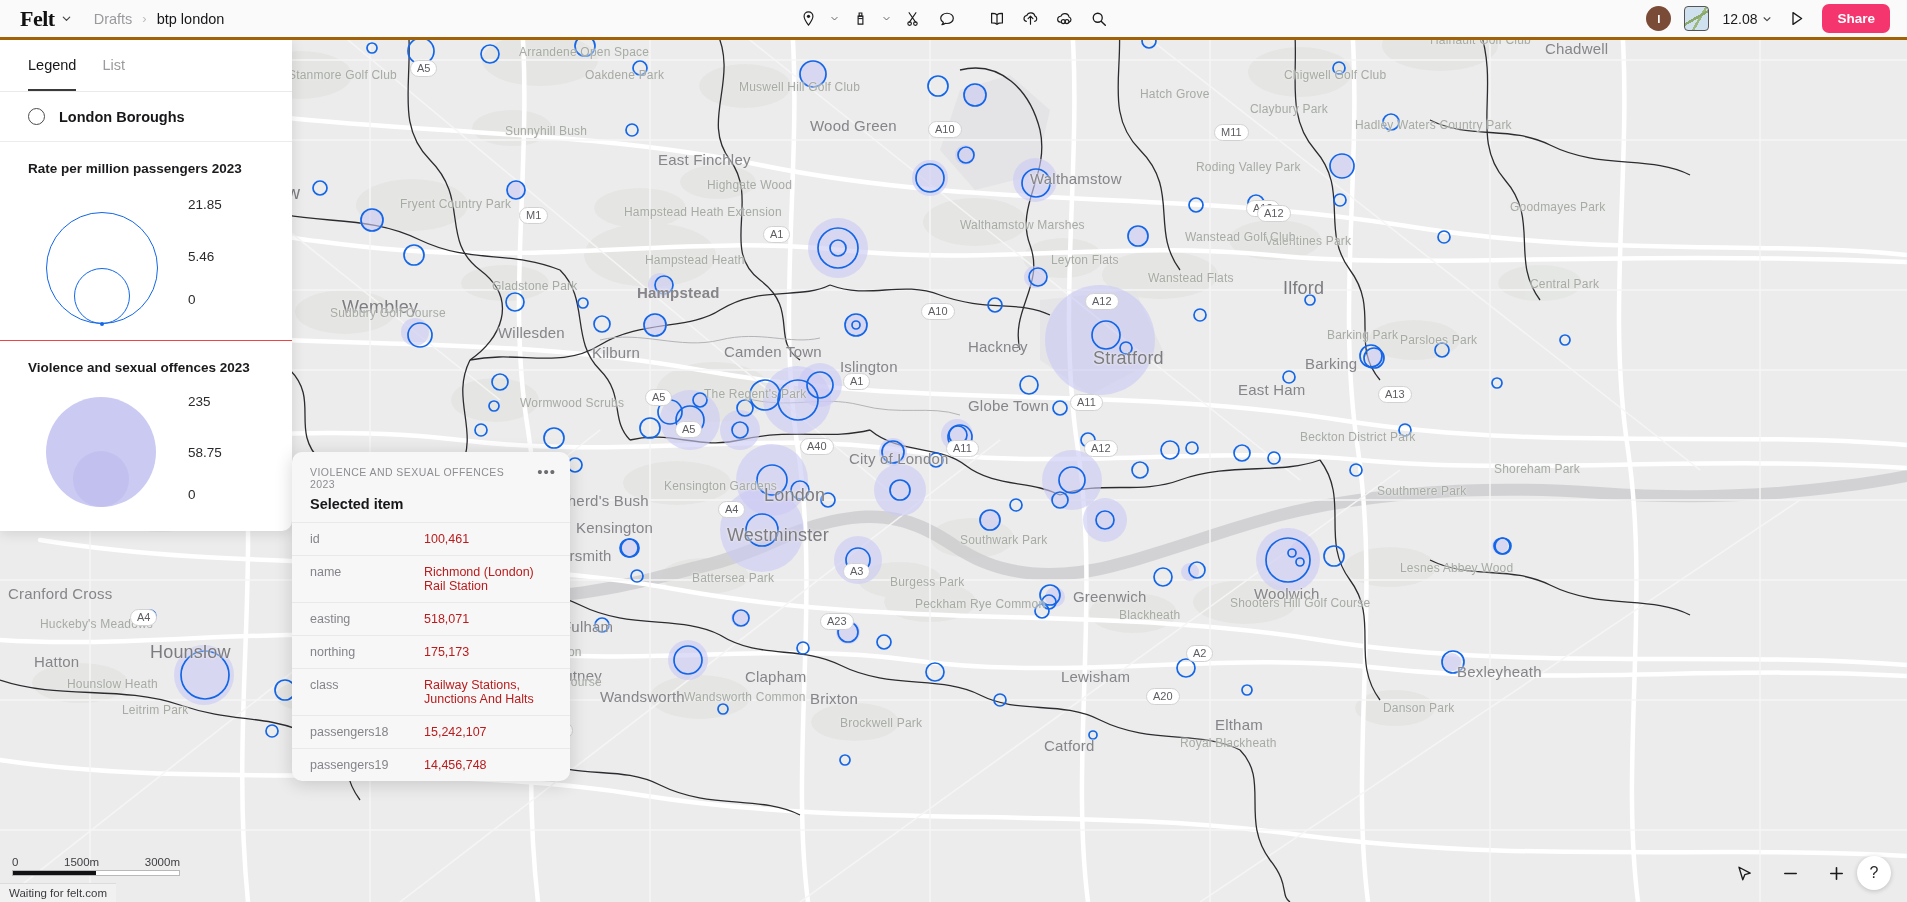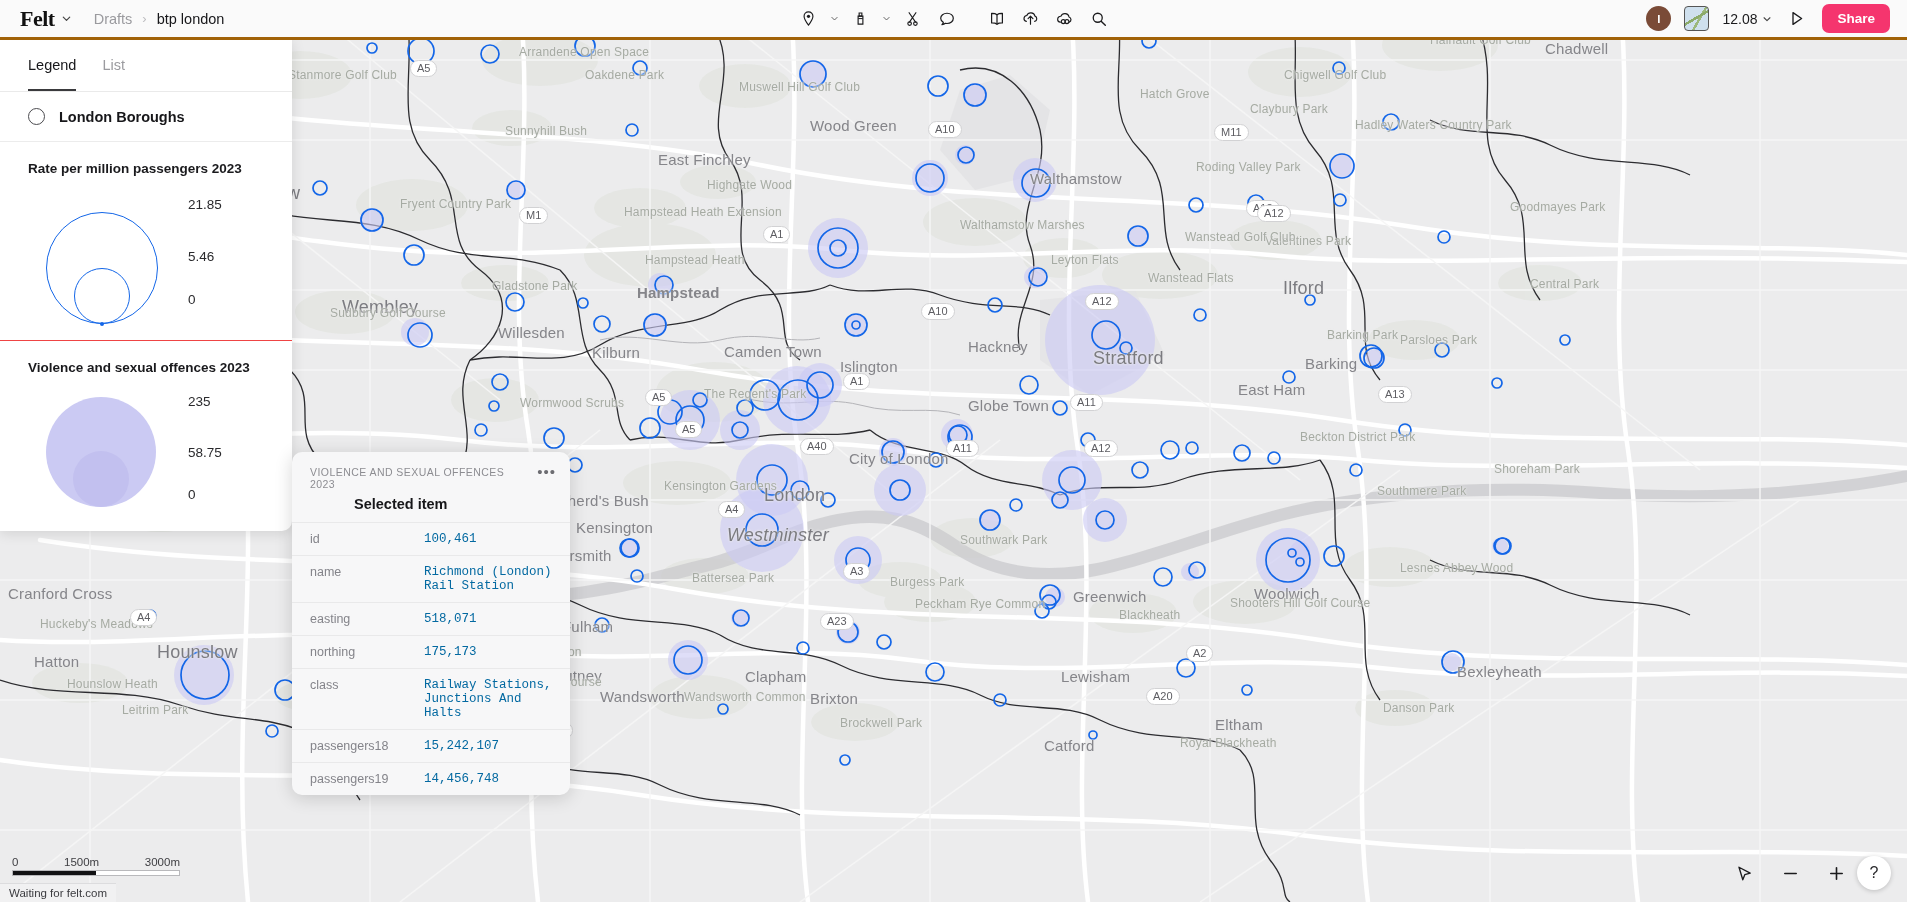--- a/index.html
+++ b/index.html
@@ -144,28 +144,28 @@
   }
   #popup-head { padding: 14px 18px 10px; position: relative; }
   #popup-layer {
     font-size: 10.5px; color: #8d8d92; letter-spacing: .45px;
     text-transform: uppercase; padding-right: 26px;
   }
   #popup-dots {
     position: absolute; right: 14px; top: 14px;
     color: #6d6d72; font-size: 15px; letter-spacing: 1px; cursor: pointer; line-height: 12px;
   }
-  #popup-title { font-size: 14.5px; font-weight: bold; color: #17171a; margin-top: 6px; margin-left: 44px; }
+  #popup-title { font-size: 14.5px; font-weight: bold; color: #17171a; margin-top: 6px; }
   .prow {
     display: flex; padding: 9px 18px; gap: 10px;
     border-top: 1px solid #e9e9ea;
     font-size: 12.5px;
   }
   .prow .k { width: 104px; flex: none; color: #84848a; }
-  .prow .v { color: #0369a1; font-family: Liberation Mono, monospace; }
+  .prow .v { color: #b91c1c; }
 
   
   #scale { position: absolute; left: 12px; bottom: 26px; width: 168px; z-index: 40; }
   #scale-labels { display: flex; justify-content: space-between; font-size: 11.5px; color: #3e3e42; margin-bottom: 2px; }
   #scale-bar { height: 6px; background: #fff; border: 1px solid #b9b9bc; display: flex; }
   #scale-bar .filled { width: 50%; background: #121214; }
 
   
   #mapctl { position: absolute; right: 60px; bottom: 18px; display: flex; align-items: center; gap: 24px; z-index: 40; }
   .mctl { cursor: pointer; display: flex; align-items: center; justify-content: center; width: 22px; height: 22px; }
@@ -547,35 +547,35 @@
         <div class="maplabel park" style="left: 704px; top: 387px;">The Regent's Park</div>
         <div class="maplabel mid" style="left: 968px; top: 397px;">Globe Town</div>
         <div class="maplabel mid" style="left: 1238px; top: 381px;">East Ham</div>
         <div class="maplabel park" style="left: 1300px; top: 430px;">Beckton District Park</div>
         <div class="maplabel park" style="left: 481px; top: 396px; margin-left: 39px;">Wormwood Scrubs</div>
         <div class="maplabel mid" style="left: 532px; top: 492px;">Shepherd's Bush</div>
         <div class="maplabel mid" style="left: 849px; top: 450px;">City of London</div>
         <div class="maplabel park" style="left: 664px; top: 479px;">Kensington Gardens</div>
         <div class="maplabel big" style="left: 764px; top: 485px;">London</div>
         <div class="maplabel mid" style="left: 576px; top: 519px;">Kensington</div>
-        <div class="maplabel big" style="left: 727px; top: 525px; font-style: italic;">Westminster</div>
+        <div class="maplabel big" style="left: 727px; top: 525px;">Westminster</div>
         <div class="maplabel park" style="left: 960px; top: 533px;">Southwark Park</div>
         <div class="maplabel mid" style="left: 516px; top: 547px;">Hammersmith</div>
         <div class="maplabel big" style="left: 141px; top: 469px;">Southall</div>
         <div class="maplabel park" style="left: 65px; top: 446px;">Minet Country Park</div>
         <div class="maplabel mid" style="left: 1254px; top: 585px;">Woolwich</div>
         <div class="maplabel mid" style="left: 1073px; top: 588px;">Greenwich</div>
         <div class="maplabel park" style="left: 890px; top: 575px;">Burgess Park</div>
         <div class="maplabel park" style="left: 1400px; top: 561px;">Lesnes Abbey Wood</div>
         <div class="maplabel park" style="left: 1377px; top: 484px;">Southmere Park</div>
         <div class="maplabel park" style="left: 1494px; top: 462px;">Shoreham Park</div>
         <div class="maplabel mid" style="left: 1457px; top: 663px;">Bexleyheath</div>
         <div class="maplabel mid" style="left: 8px; top: 585px;">Cranford Cross</div>
         <div class="maplabel park" style="left: 143px; top: 505px;">Osterley Park</div>
-        <div class="maplabel big" style="left: 150px; top: 642px; margin-left: 7px;">Hounslow</div>
+        <div class="maplabel big" style="left: 150px; top: 642px;">Hounslow</div>
         <div class="maplabel mid" style="left: 34px; top: 653px;">Hatton</div>
         <div class="maplabel park" style="left: 692px; top: 571px;">Battersea Park</div>
         <div class="maplabel mid" style="left: 325px; top: 671px;">Richmond</div>
         <div class="maplabel park" style="left: 330px; top: 649px;">Old Deer Park</div>
         <div class="maplabel park" style="left: 300px; top: 690px;">Marble Hill Park</div>
         <div class="maplabel mid" style="left: 562px; top: 618px;">Fulham</div>
         <div class="maplabel mid" style="left: 554px; top: 667px;">Putney</div>
         <div class="maplabel park" style="left: 489px; top: 645px;">Barnes Common</div>
         <div class="maplabel mid" style="left: 600px; top: 688px;">Wandsworth</div>
         <div class="maplabel mid" style="left: 745px; top: 668px;">Clapham</div>

